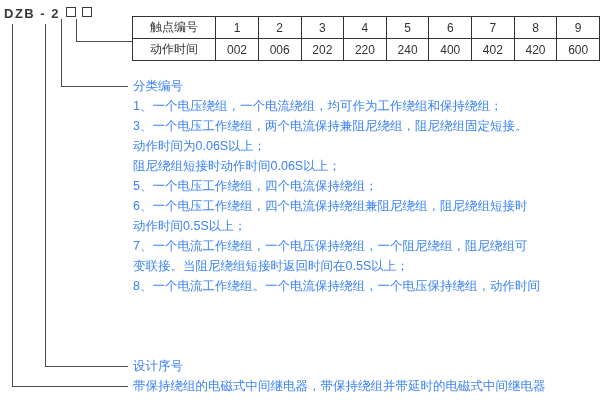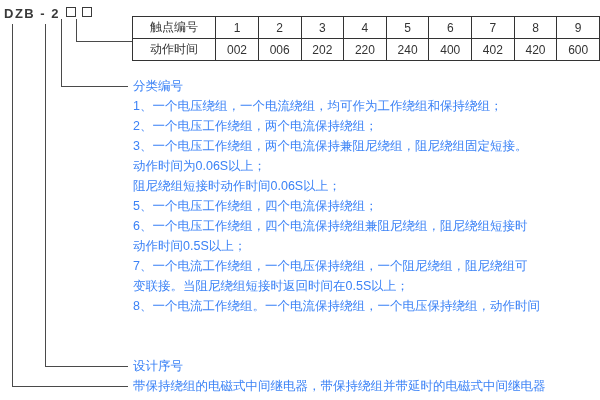--- a/index.html
+++ b/index.html
@@ -120,21 +120,20 @@
       <td>402</td>
       <td>420</td>
       <td>600</td>
     </tr>
   </tbody>
     </table>
 
   <div class="text-col" id="classification-block">
     <div>分类编号</div>
     <div>1、一个电压绕组，一个电流绕组，均可作为工作绕组和保持绕组；</div>
-    <div>2、一个电压工作绕组，两个电流保持绕组；</div>
     <div>3、一个电压工作绕组，两个电流保持兼阻尼绕组，阻尼绕组固定短接。</div>
     <div>动作时间为0.06S以上；</div>
     <div>阻尼绕组短接时动作时间0.06S以上；</div>
     <div>5、一个电压工作绕组，四个电流保持绕组；</div>
     <div>6、一个电压工作绕组，四个电流保持绕组兼阻尼绕组，阻尼绕组短接时</div>
     <div>动作时间0.5S以上；</div>
     <div>7、一个电流工作绕组，一个电压保持绕组，一个阻尼绕组，阻尼绕组可</div>
     <div>变联接。当阻尼绕组短接时返回时间在0.5S以上；</div>
     <div>8、一个电流工作绕组。一个电流保持绕组，一个电压保持绕组，动作时间</div>
   </div>

